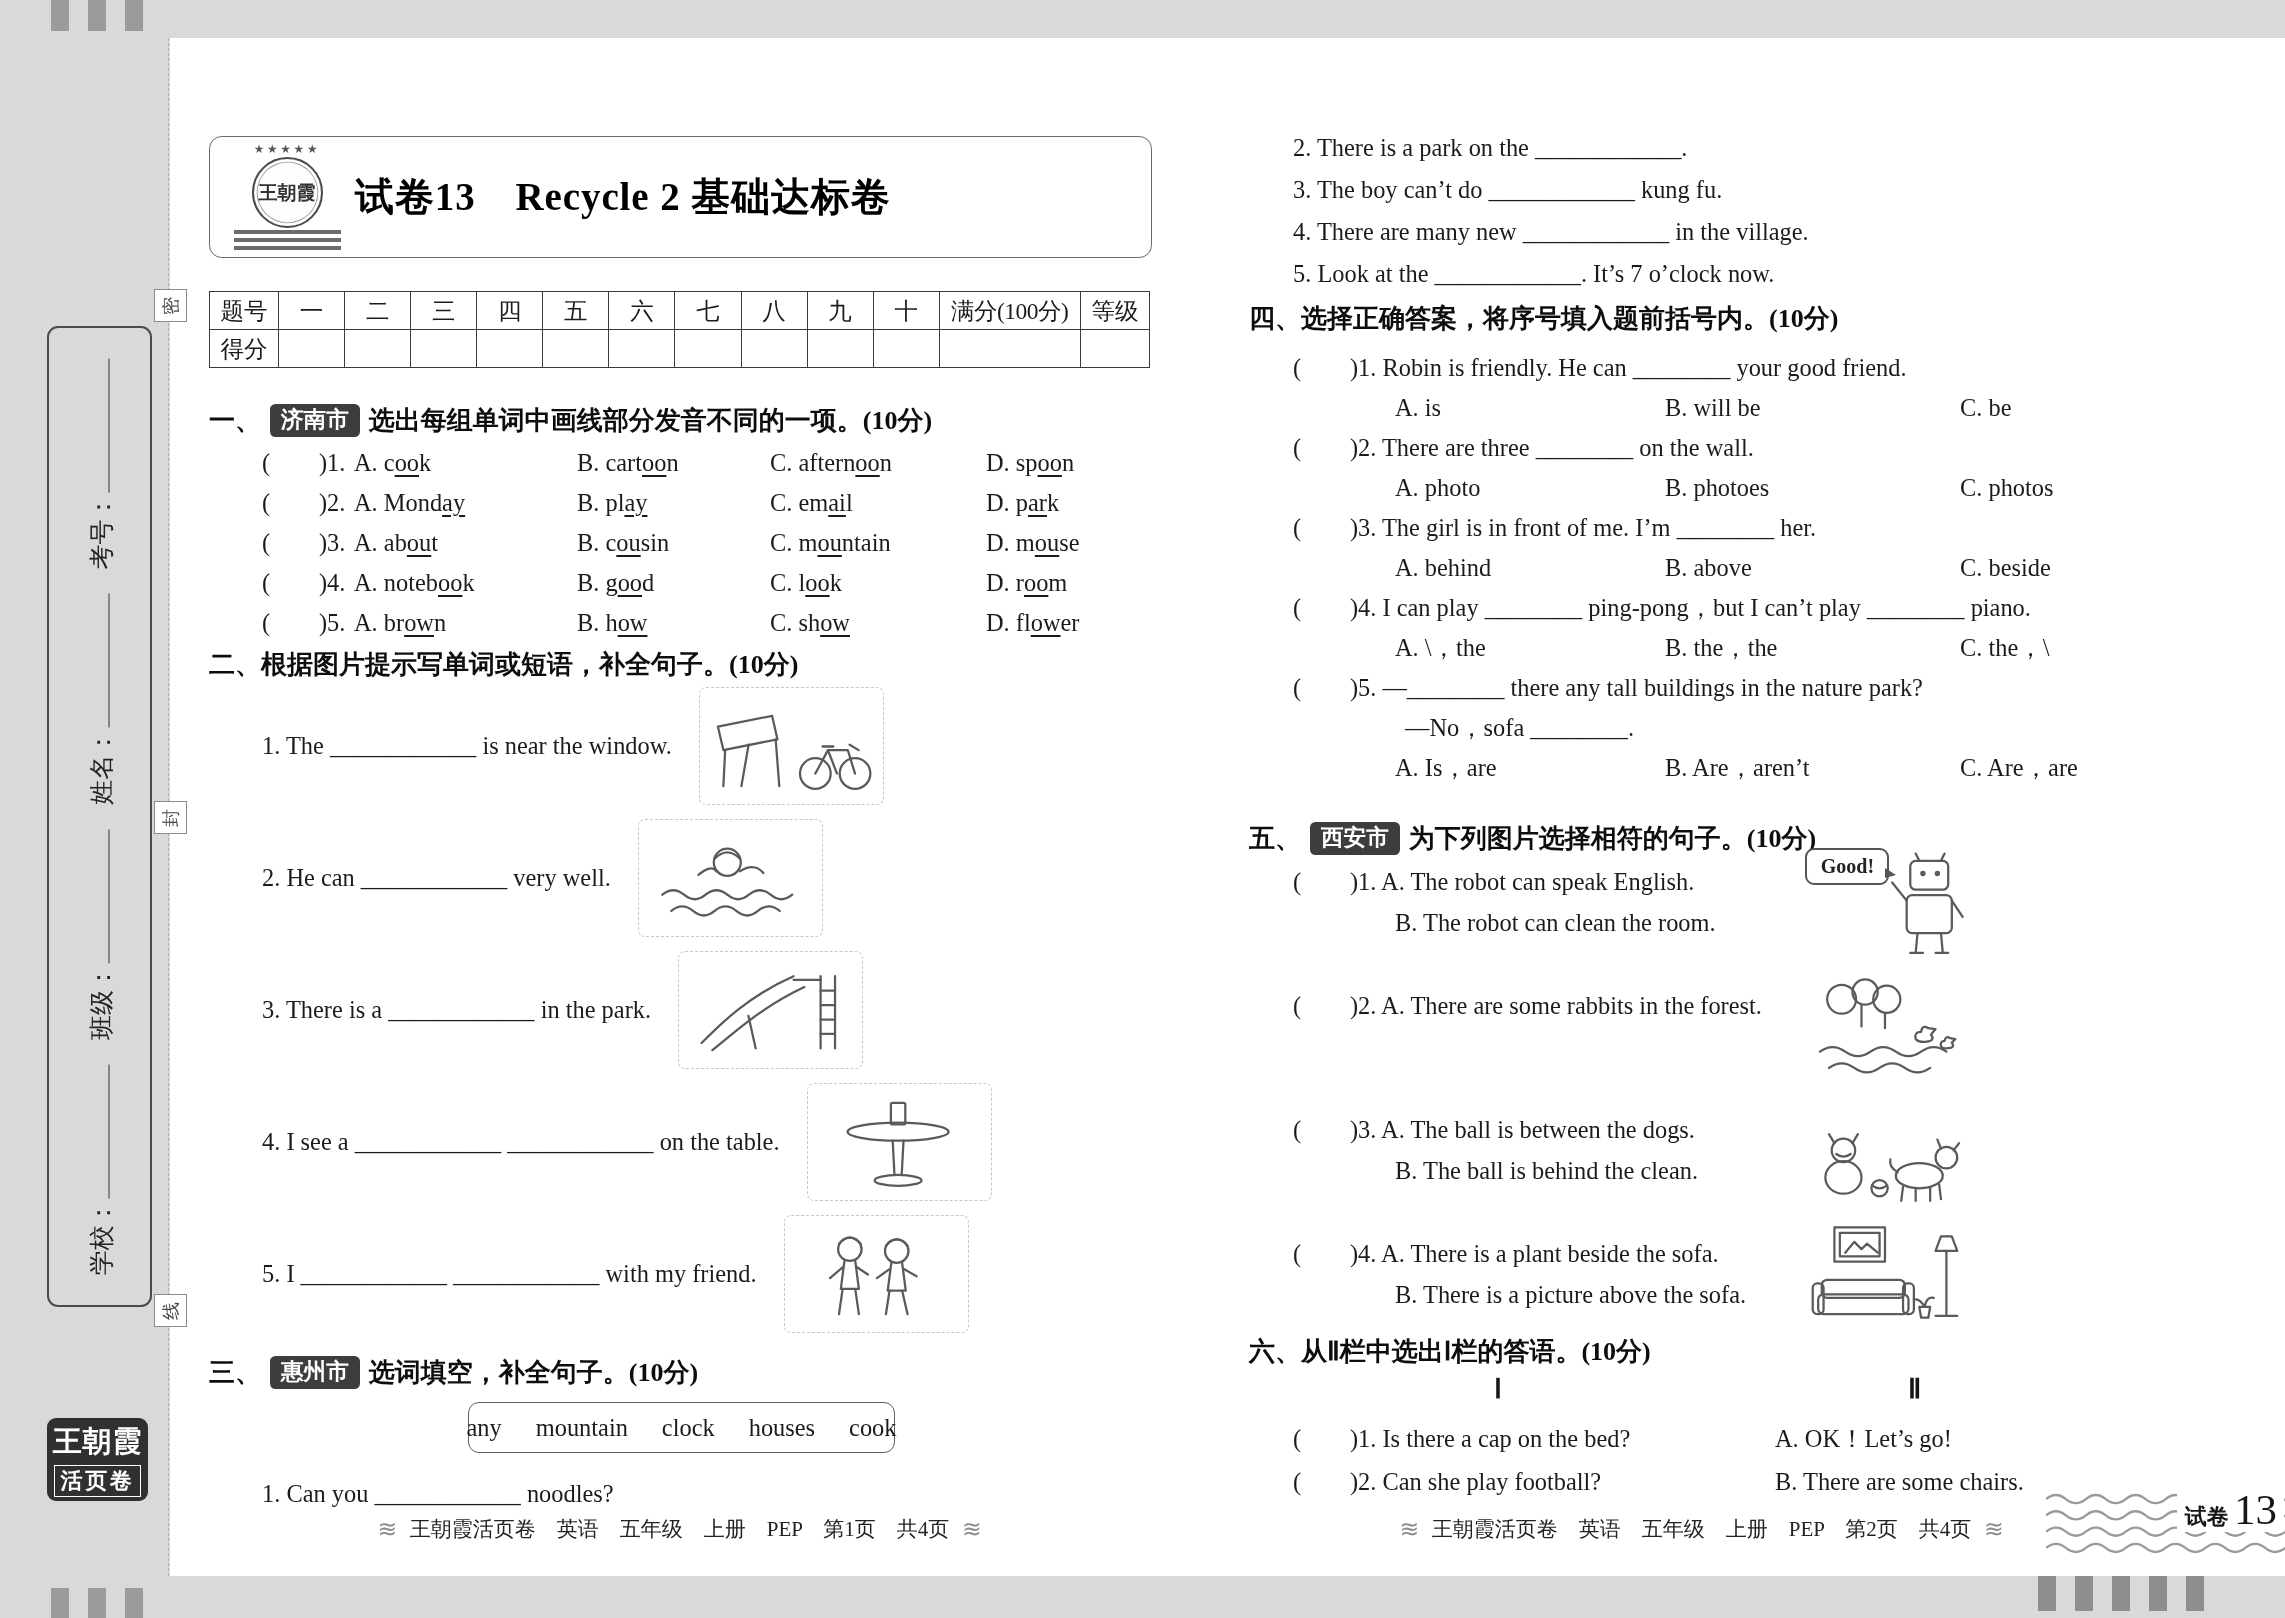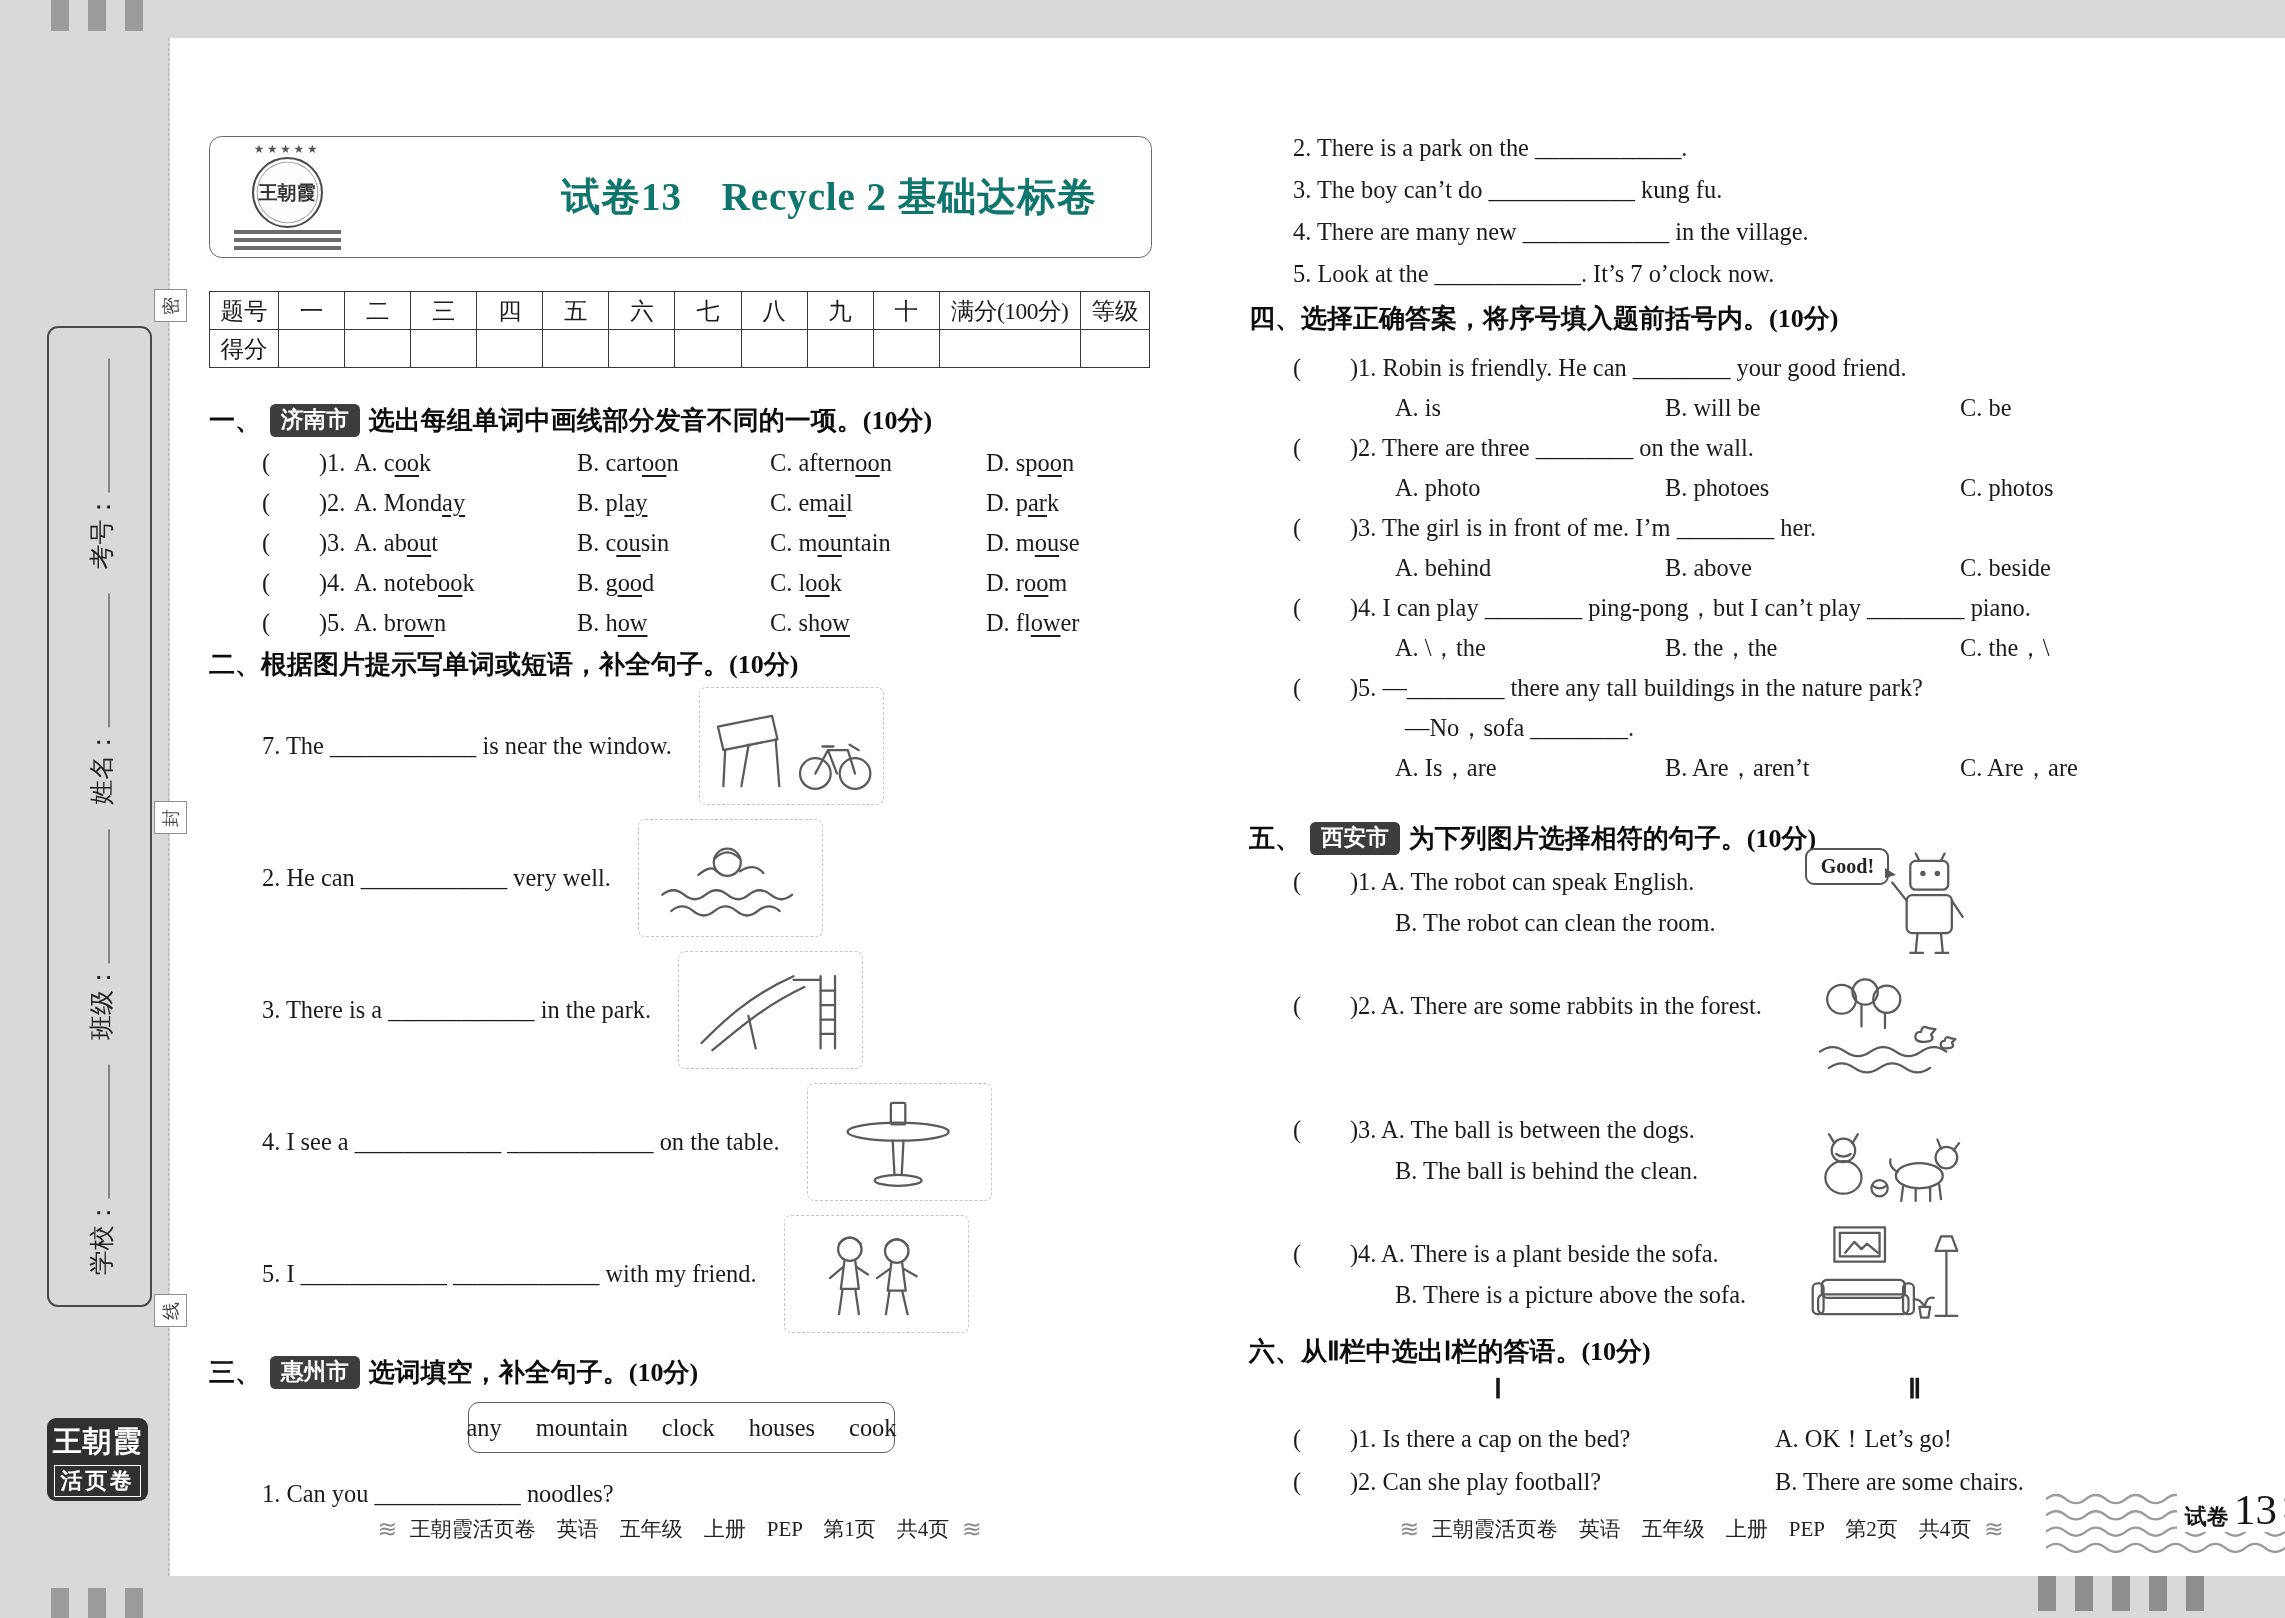--- a/index.html
+++ b/index.html
@@ -27,21 +27,21 @@
   .fline{display:inline-block;width:134px;height:1em;border-bottom:1.8px solid #333;margin-left:1.8px;vertical-align:baseline;}
 
   
   .title-box{position:absolute;left:209px;top:136px;width:941px;height:120px;border:1.8px solid #6a6a6a;border-radius:12.7px;background:#fff;
     display:flex;align-items:center;}
   .logo{width:136px;display:flex;flex-direction:column;align-items:center;justify-content:center;padding-left:9px;}
   .logo-stars{font-size:11.8px;letter-spacing:2.7px;color:#555;line-height:1;}
   .logo-circle{width:67px;height:67px;border:2.7px solid #4a4a4a;border-radius:50%;display:flex;align-items:center;justify-content:center;
     font-size:19px;font-weight:700;color:#333;margin:1.8px 0;background:#fdfdfd;box-shadow:inset 0 0 0 2.7px #fff, inset 0 0 0 3.6px #999;}
   .logo-banner{width:107px;height:20px;background:repeating-linear-gradient(180deg,#6c6c6c 0 3.6px,transparent 3.6px 8.1px);}
-  .title{flex:1;text-align:right;font-size:39px;font-weight:700;color:#0f766e;padding-right:54px;letter-spacing:0.9px;}
+  .title{flex:1;text-align:left;font-size:39px;font-weight:700;color:#000000;padding-right:54px;letter-spacing:0.9px;}
 
   
   table.score-table{position:absolute;left:209px;top:291px;width:941px;border-collapse:collapse;table-layout:fixed;}
   table.score-table td{border:1.8px solid #3a3a3a;height:37px;text-align:center;font-size:23.5px;color:#1b1b1b;padding:0;}
   td.small{font-size:20px;letter-spacing:-0.5px;}
 
   .sec-head{position:absolute;font-size:26px;font-weight:700;color:#0d0d0d;white-space:nowrap;}
   .badge-city{display:inline-block;background:#3d3d3d;color:#ffffff;border-radius:5.4px;padding:0.9px 11px;font-size:22.6px;font-weight:700;
     margin:0 9px;vertical-align:1.8px;line-height:1.35;}
 
@@ -247,21 +247,21 @@
     <span class="en">C. sh<u>ow</u></span>
     <span class="en">D. fl<u>ow</u>er</span>
   </div>
 </div>
 
 <div class="sec-head" style="left:209px;top:647px;">
   <span>二、</span><span>根据图片提示写单词或短语，补全句子。(10分)</span>
 </div>
 <div class="s2-wrap">
   <div class="s2-item">
-    <span class="en">7. The ____________ is near the window.</span>
+    <span class="en">1. The ____________ is near the window.</span>
     <div class="img-box">
       <svg class="sketch" width="172" height="101" viewBox="0 0 190 112">
         <path d="M14 34 L74 22 L80 48 L20 60 Z"></path>
         <line x1="22" y1="60" x2="20" y2="100"></line>
           <line x1="78" y1="48" x2="82" y2="100"></line>
           <line x1="48" y1="54" x2="40" y2="100"></line>
         <circle cx="122" cy="86" r="17"></circle>
           <circle cx="166" cy="86" r="17"></circle>
         <path d="M122 86 L136 60 L158 60 L166 86 M136 60 L146 86 M130 56 L142 56 M160 54 L170 60"></path>
       </svg>

